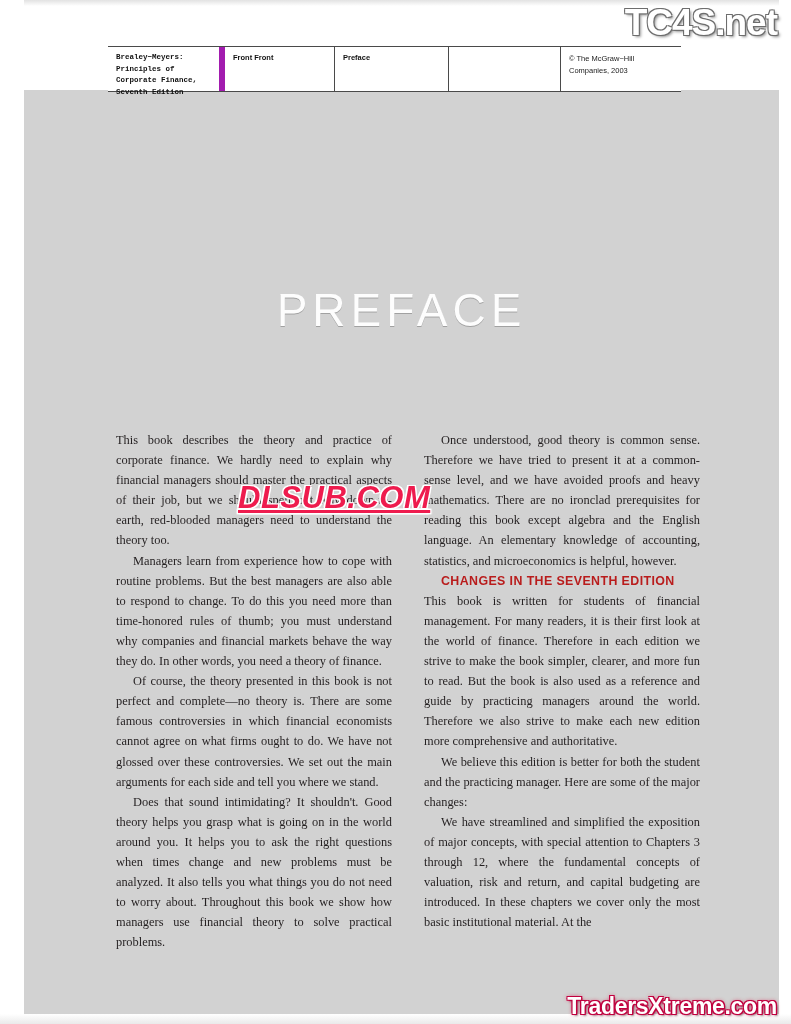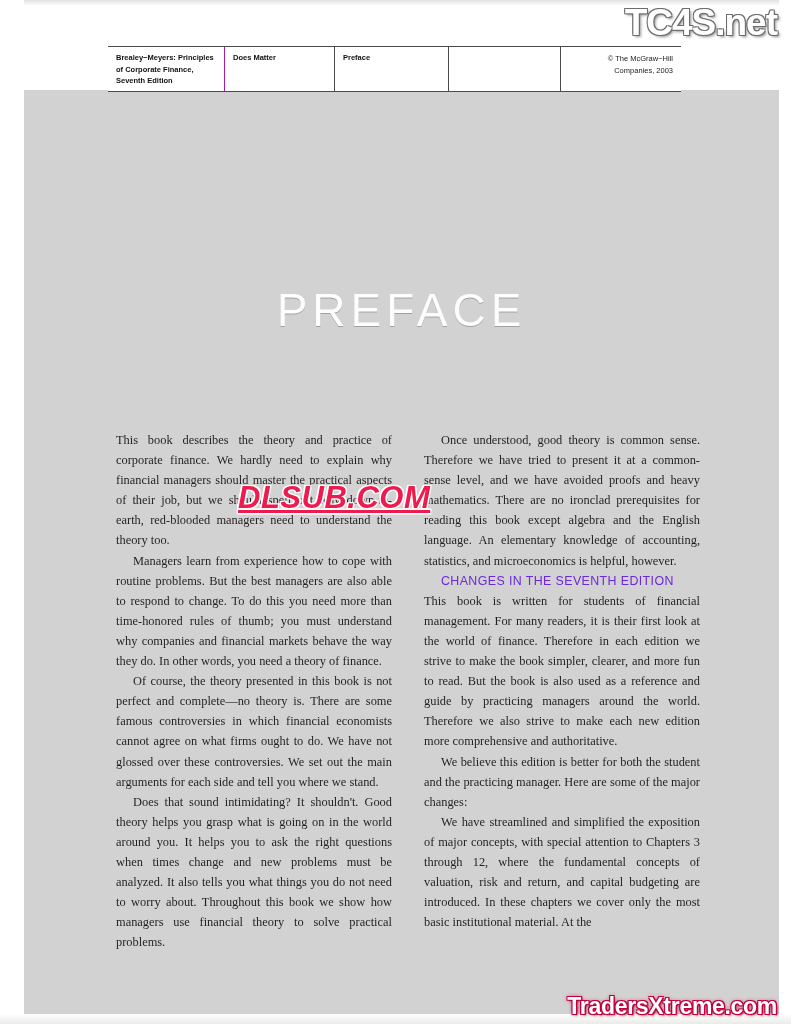--- a/index.html
+++ b/index.html
@@ -85,28 +85,28 @@
   }
   .header-cell {
     padding: 5px 8px 0 8px;
     font-family: "Liberation Sans", sans-serif;
     font-size: 7.5px;
     font-weight: bold;
     color: #111111;
     line-height: 1.55;
     box-sizing: border-box;
   }
-  .hc1 { width: 117px; border-right: 1px solid #a21caf; }
+  .hc1 { width: 117px; border-right: 6px solid #a21caf; font-family: Liberation Mono, monospace; }
   .hc2 { width: 110px; border-right: 1px solid #4a4a4a; }
   .hc3 { width: 114px; border-right: 1px solid #4a4a4a; }
   .hc4 { width: 112px; border-right: 1px solid #4a4a4a; }
   .hc5 {
     width: 120px;
     font-weight: normal;
-    text-align: right;
+    text-align: left;
     font-size: 7.5px;
     color: #222;
     padding-top: 6px;
   }
 
   
   .sheet {
     position: absolute;
     left: 24px;
     top: 90px;
@@ -149,24 +149,24 @@
     text-align: justify;
   }
   .col p {
     margin: 0;
     text-indent: 17px;
   }
   .col p.noindent { text-indent: 0; }
 
   .section-head {
     font-family: "Liberation Sans", sans-serif;
-    font-weight: normal;
+    font-weight: bold;
     font-size: 12.4px;
     letter-spacing: .4px;
-    color: #6d28d9;
+    color: #b91c1c;
     margin: 12px 0 3px 0;
     text-indent: 0;
     text-transform: uppercase;
   }
 
   
   .wm-dlsub {
     position: absolute;
     left: 238px;
     top: 480px;
@@ -238,21 +238,21 @@
         <p>We believe this edition is better for both the student and the practicing manager. Here are some of the major changes:</p>
         <p>We have streamlined and simplified the exposition of major concepts, with special attention to Chapters 3 through 12, where the fundamental concepts of valuation, risk and return, and capital budgeting are introduced. In these chapters we cover only the most basic institutional material. At the</p>
       </div>
 
     </div>
 
   </div>
 
   <div class="header-band">
     <div class="header-cell hc1">Brealey−Meyers: Principles of Corporate Finance, Seventh Edition</div>
-    <div class="header-cell hc2">Does Matter</div>
+    <div class="header-cell hc2">Front Front</div>
     <div class="header-cell hc3">Preface</div>
     <div class="header-cell hc4"></div>
     <div class="header-cell hc5">© The McGraw−Hill Companies, 2003</div>
   </div>
 
   <div class="scan-shadow-bottom"></div>
 
   <div class="wm-tc4s">TC4S.net</div>
   <div class="wm-dlsub">DLSUB.COM</div>
   <div class="wm-traders">TradersXtreme.com</div>

